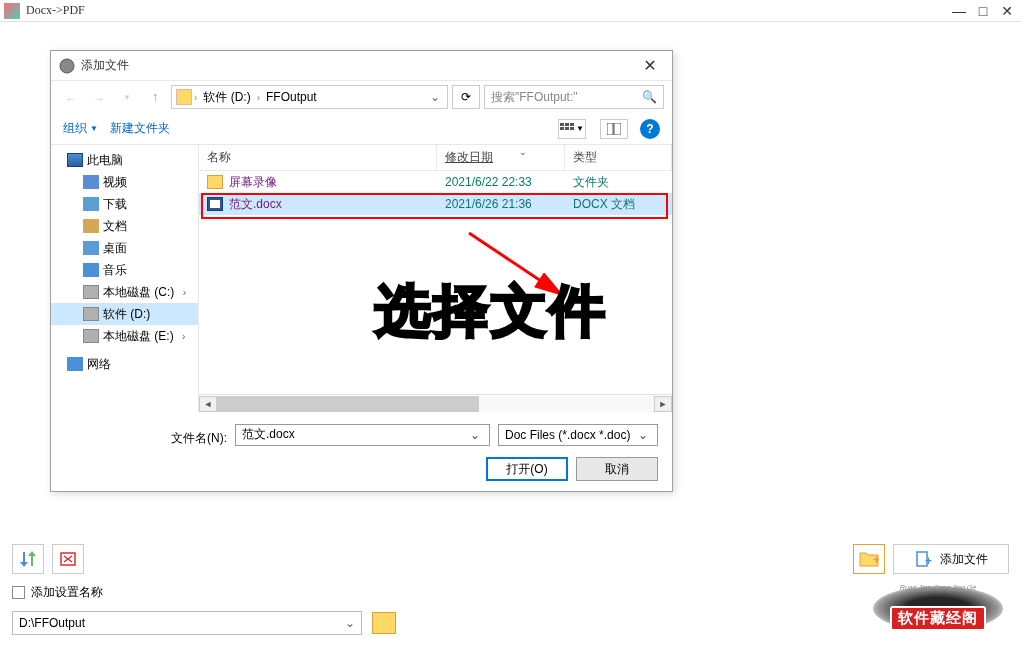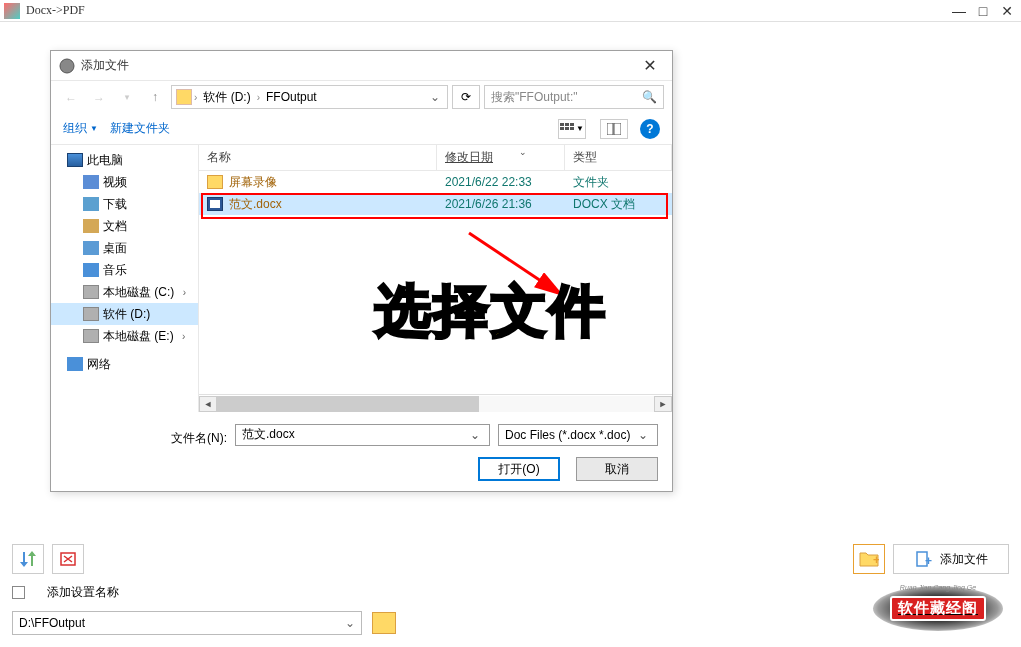--- a/index.html
+++ b/index.html
@@ -64,21 +64,21 @@
     .list-header .col { padding: 0 8px; color: #444; border-right: 1px solid #e8e8e8; height: 100%; display: flex; align-items: center; cursor: pointer; }
     .list-header .col-name { width: 238px; }
     .list-header .col-date { width: 128px; text-decoration: underline; }
     .list-header .col-type { flex: 1; }
     .list-header .sort-arrow { position: absolute; left: 320px; top: 2px; font-size: 9px; color: #555; }
     
     .list-rows { flex: 1; overflow: auto; position: relative; }
     .file-row { height: 22px; display: flex; align-items: center; cursor: pointer; }
     .file-row.selected { background: #cce8ff; }
     .file-row .cell { padding: 0 8px; overflow: hidden; white-space: nowrap; color: #0f766e; }
-    .file-row .cell-name { width: 238px; display: flex; align-items: center; gap: 6px; color: #a16207; }
+    .file-row .cell-name { width: 238px; display: flex; align-items: center; gap: 6px; color: #701a75; }
     .file-row .cell-date { width: 128px; }
     .file-row .cell-type { flex: 1; }
     .file-row .file-icon { width: 16px; height: 14px; flex-shrink: 0; }
     .icon-folder { background: #ffd966; border: 1px solid #dba040; }
     .icon-docx { background: #2b5797; border: 1px solid #1a3d6e; position: relative; }
     .icon-docx::after { content: ""; position: absolute; left: 2px; top: 2px; right: 2px; bottom: 2px; background: #fff; }
     
     .highlight-box { position: absolute; left: 2px; top: 22px; right: 4px; height: 26px; border: 2px solid #ff0000; pointer-events: none; }
     .annotation-arrow { position: absolute; left: 260px; top: 52px; pointer-events: none; }
     .annotation-text { position: absolute; left: 176px; top: 103px; font-size: 56px; font-weight: 900; color: #ffd400; -webkit-text-stroke: 3px #000; letter-spacing: 2px; pointer-events: none; font-family: "SimHei", sans-serif; }
@@ -88,37 +88,37 @@
     .scrollbar-h .sb-track { flex: 1; height: 16px; background: #f8f8f8; position: relative; }
     .scrollbar-h .sb-thumb { position: absolute; left: 0; width: 60%; height: 100%; background: #ccc; }
     
     
     .dialog-footer { padding: 10px 14px; }
     .filename-row { display: flex; align-items: center; gap: 8px; margin-bottom: 10px; }
     .filename-row .fn-label { width: 162px; text-align: right; margin-top: 8px; }
     .filename-row .fn-input { flex: 1; height: 22px; border: 1px solid #999; padding: 0 6px; display: flex; align-items: center; justify-content: space-between; }
     .filename-row .fn-dropdown { width: 16px; text-align: center; color: #555; }
     .filename-row .filter-select { width: 160px; height: 22px; border: 1px solid #999; padding: 0 6px; display: flex; align-items: center; justify-content: space-between; }
-    .button-row { display: flex; justify-content: flex-end; gap: 16px; }
+    .button-row { display: flex; justify-content: flex-end; gap: 8px; }
     .button-row .btn { width: 82px; height: 24px; border: 1px solid #999; background: #e8e8e8; cursor: pointer; display: flex; align-items: center; justify-content: center; }
     .button-row .btn.primary { border: 2px solid #0078d7; background: #fff; }
     
     
     .main-bottom { position: absolute; left: 0; right: 0; bottom: 0; padding: 12px; }
     .action-bar { display: flex; align-items: center; gap: 8px; margin-bottom: 10px; }
     .action-bar .action-btn { width: 32px; height: 30px; border: 1px solid #ccc; display: flex; align-items: center; justify-content: center; cursor: pointer; background: #fff; }
     .action-bar .spacer { flex: 1; }
     .action-bar .add-file-btn { height: 30px; border: 1px solid #ccc; padding: 0 20px; display: flex; align-items: center; cursor: pointer; background: #fff; gap: 8px; }
-    .checkbox-row { display: flex; align-items: center; gap: 22px; margin-bottom: 10px; }
+    .checkbox-row { display: flex; align-items: center; gap: 6px; margin-bottom: 10px; }
     .checkbox-row .chk { width: 13px; height: 13px; border: 1px solid #888; background: #fff; cursor: pointer; }
     .path-row { display: flex; align-items: center; gap: 10px; }
     .path-row .path-input { width: 350px; height: 24px; border: 1px solid #bbb; padding: 0 6px; display: flex; align-items: center; justify-content: space-between; background: #fff; }
     .path-row .folder-btn { width: 24px; height: 22px; background: #ffd966; border: 1px solid #dba040; cursor: pointer; }
     .watermark { position: absolute; right: 18px; bottom: 16px; width: 130px; height: 45px; }
-    .watermark .wm-bg { width: 100%; height: 100%; background: radial-gradient(ellipse, rgba(0,0,0,0.85) 35%, rgba(0,0,0,0.4) 65%, transparent 80%); border-radius: 50%; display: flex; align-items: center; justify-content: center; position: relative; text-decoration: underline; }
+    .watermark .wm-bg { width: 100%; height: 100%; background: radial-gradient(ellipse, rgba(0,0,0,0.85) 35%, rgba(0,0,0,0.4) 65%, transparent 80%); border-radius: 50%; display: flex; align-items: flex-end; justify-content: center; position: relative; }
     .watermark .wm-text { color: #fff; font-weight: bold; font-size: 15px; background: #d92020; padding: 1px 6px; border-radius: 3px; border: 2px solid #fff; letter-spacing: 1px; }
     .watermark .wm-top { position: absolute; top: -2px; left: 50%; transform: translateX(-50%); font-size: 7px; color: #888; font-style: italic; white-space: nowrap; }
   </style>
 </head>
 <body>
 
 <div class="main-titlebar">
   <div class="app-icon"></div>
   <div class="title">Docx-&gt;PDF</div>
   <div class="win-controls">

